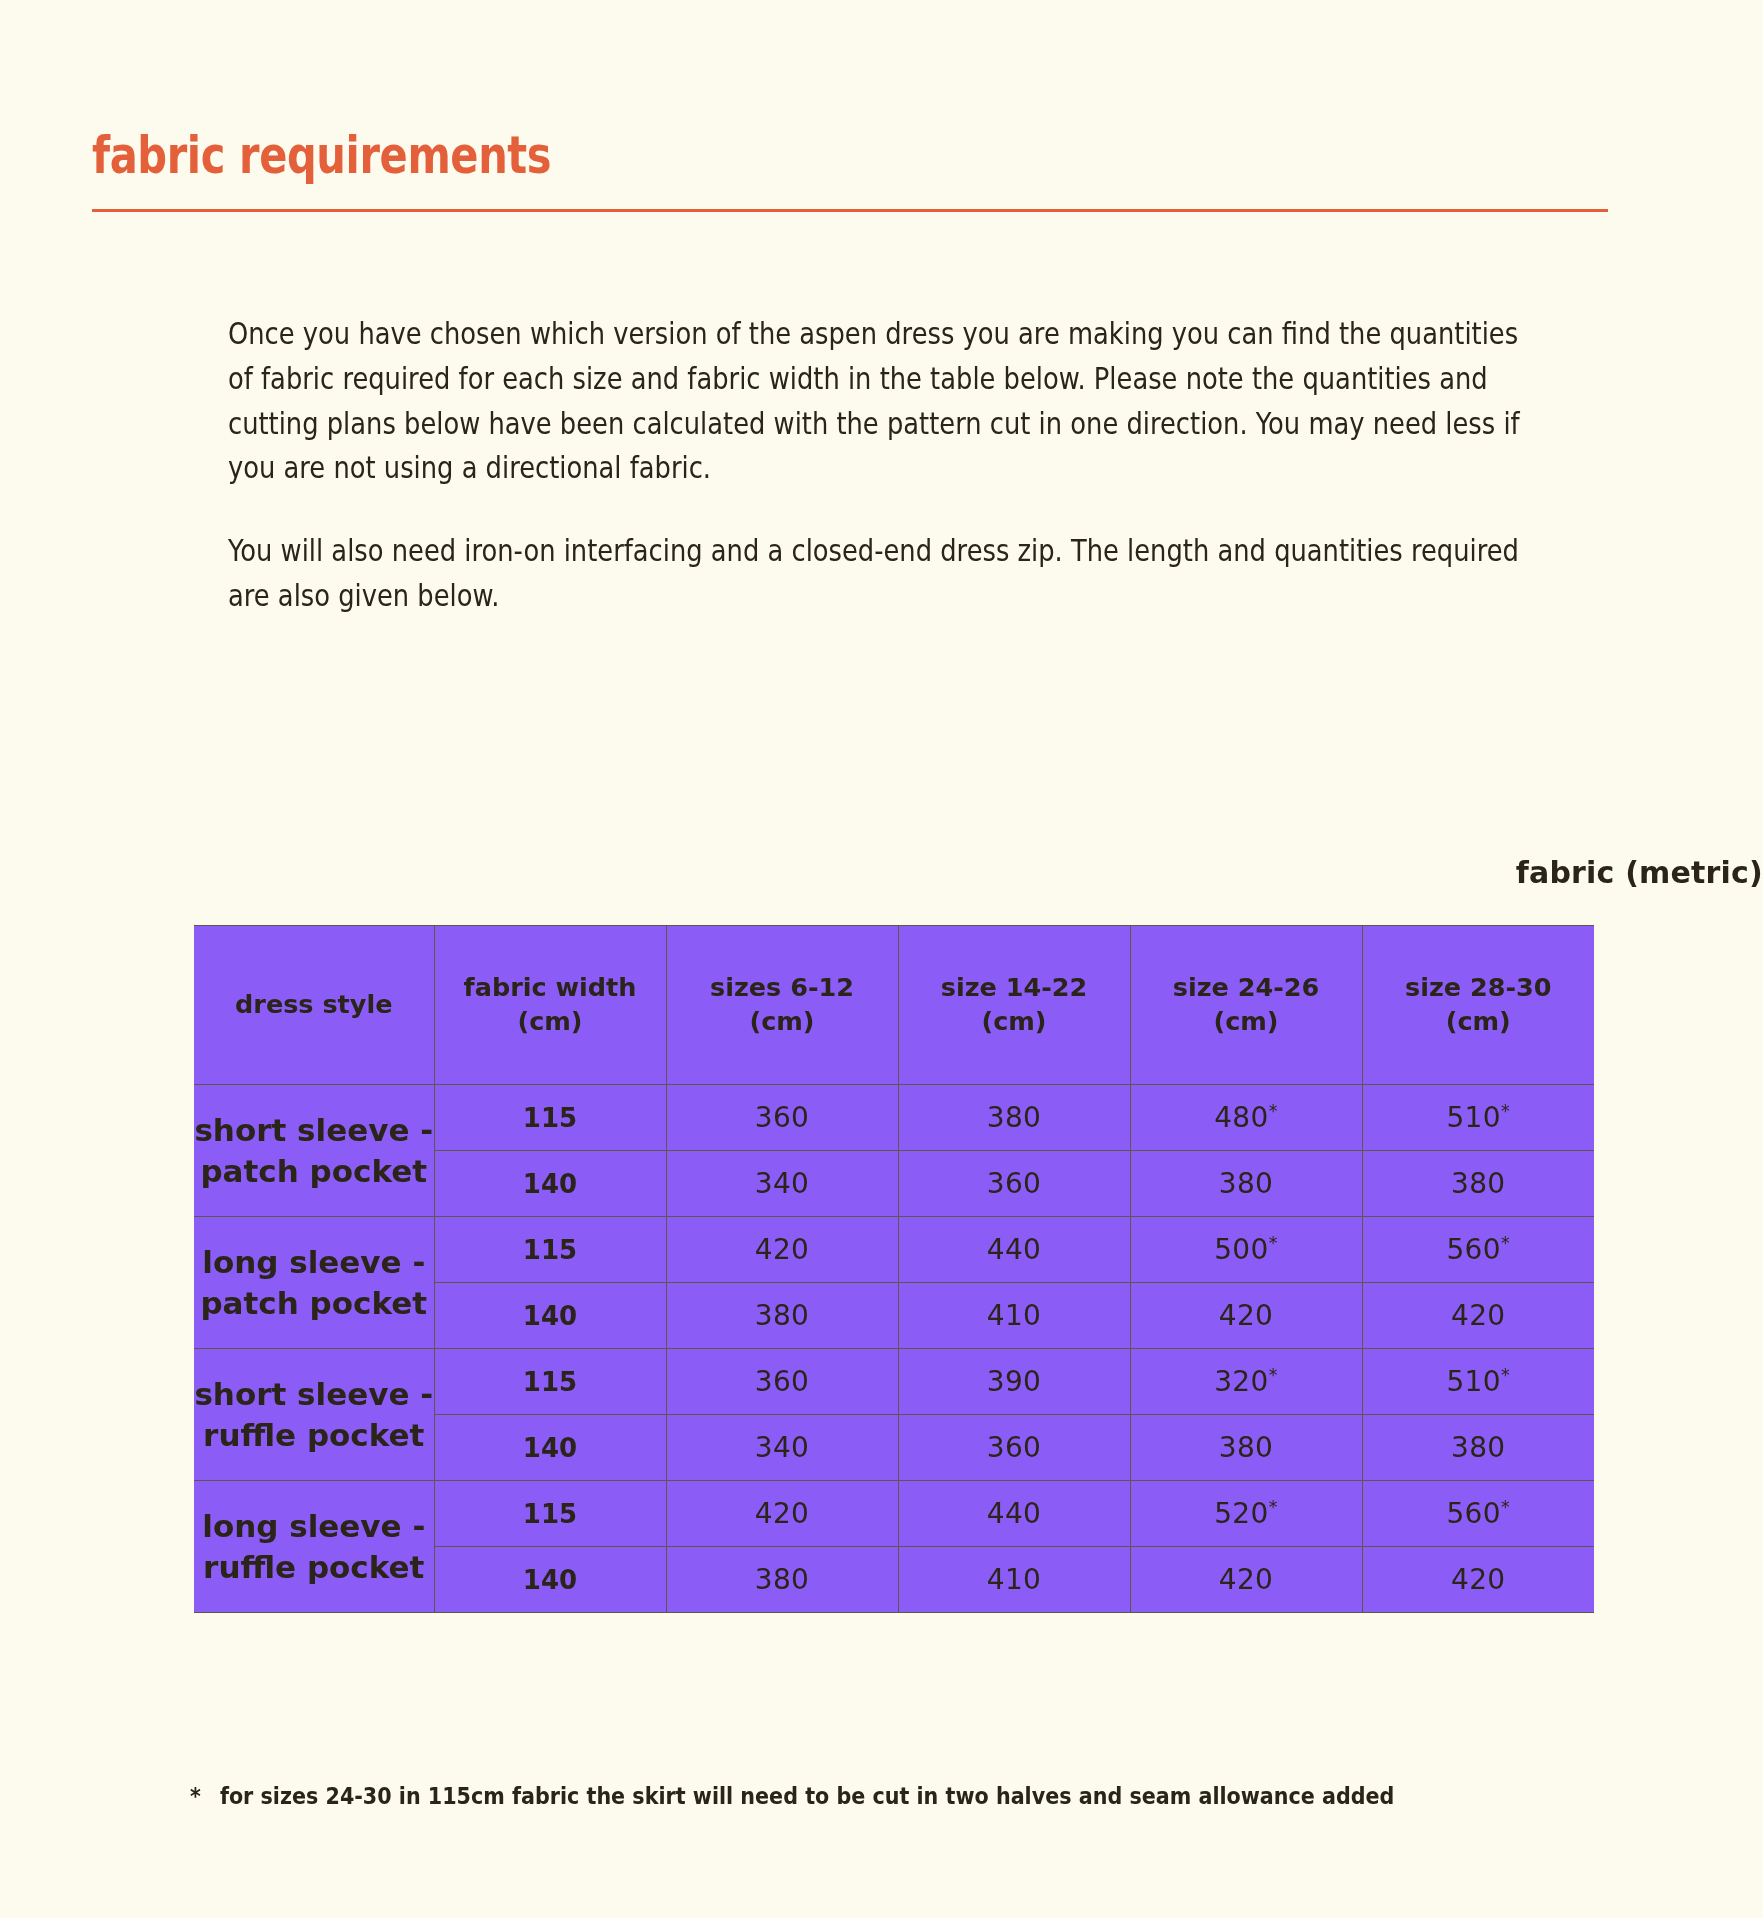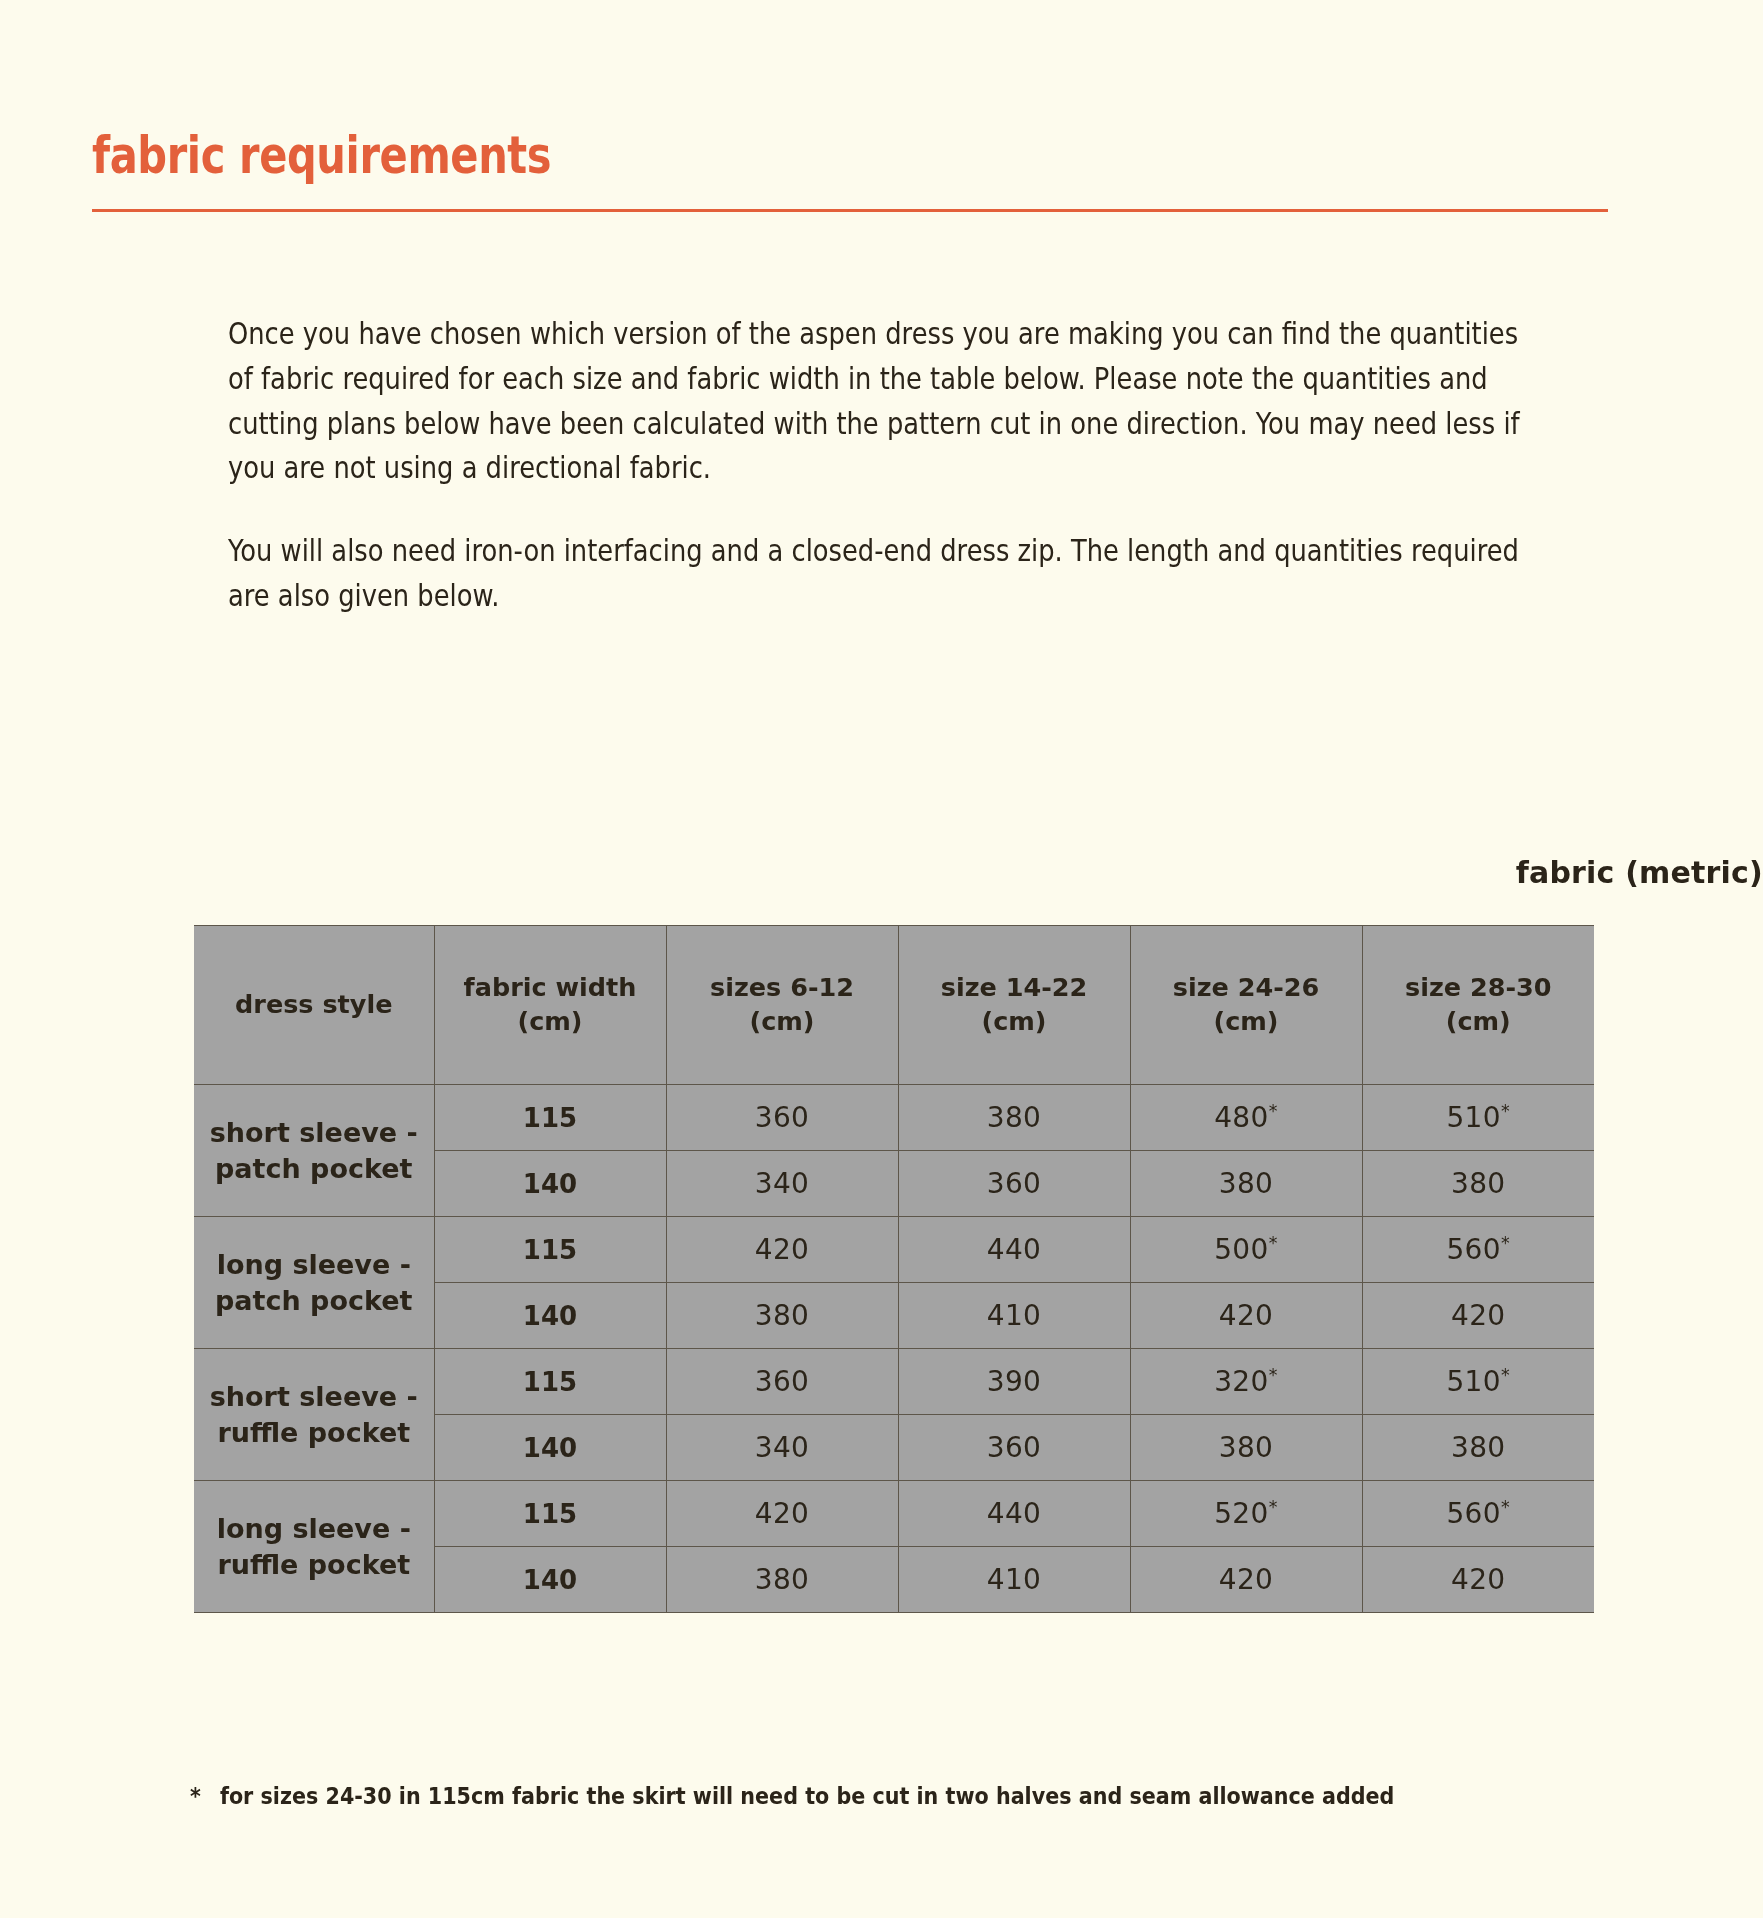--- a/index.html
+++ b/index.html
@@ -86,21 +86,21 @@
   .fabric-table-wrap {
     position: absolute;
     left: 194px;
     top: 925px;
     width: 1400px;
   }
   table.fabric-table {
     border-collapse: collapse;
     width: 1400px;
     table-layout: fixed;
-    background: #a3a3a3;
+    background: #8b5cf6;
   }
   table.fabric-table col.c-style { width: 240px; }
   table.fabric-table col.c-width { width: 232px; }
   table.fabric-table col.c-size  { width: 232px; }
 
   table.fabric-table th,
   table.fabric-table td {
     border-left: 1.5px solid #5d564a;
     border-right: 1.5px solid #5d564a;
     border-top: 1.5px solid #5d564a;
@@ -119,21 +119,21 @@
     font-size: 25.5px;
     font-weight: 700;
     line-height: 1.32;
     color: #2b2419;
     border-bottom: 1.5px solid #5d564a;
   }
   thead th.style-head { border-left: none; }
 
   td.style-cell {
     font-family: "DejaVu Sans", sans-serif;
-    font-size: 27px;
+    font-size: 31px;
     font-weight: 700;
     line-height: 1.3;
     color: #2b2419;
     padding: 0 8px;
     border-left: none;
   }
   td.width-cell {
     font-family: "DejaVu Sans", sans-serif;
     font-size: 26px;
     font-weight: 700;

